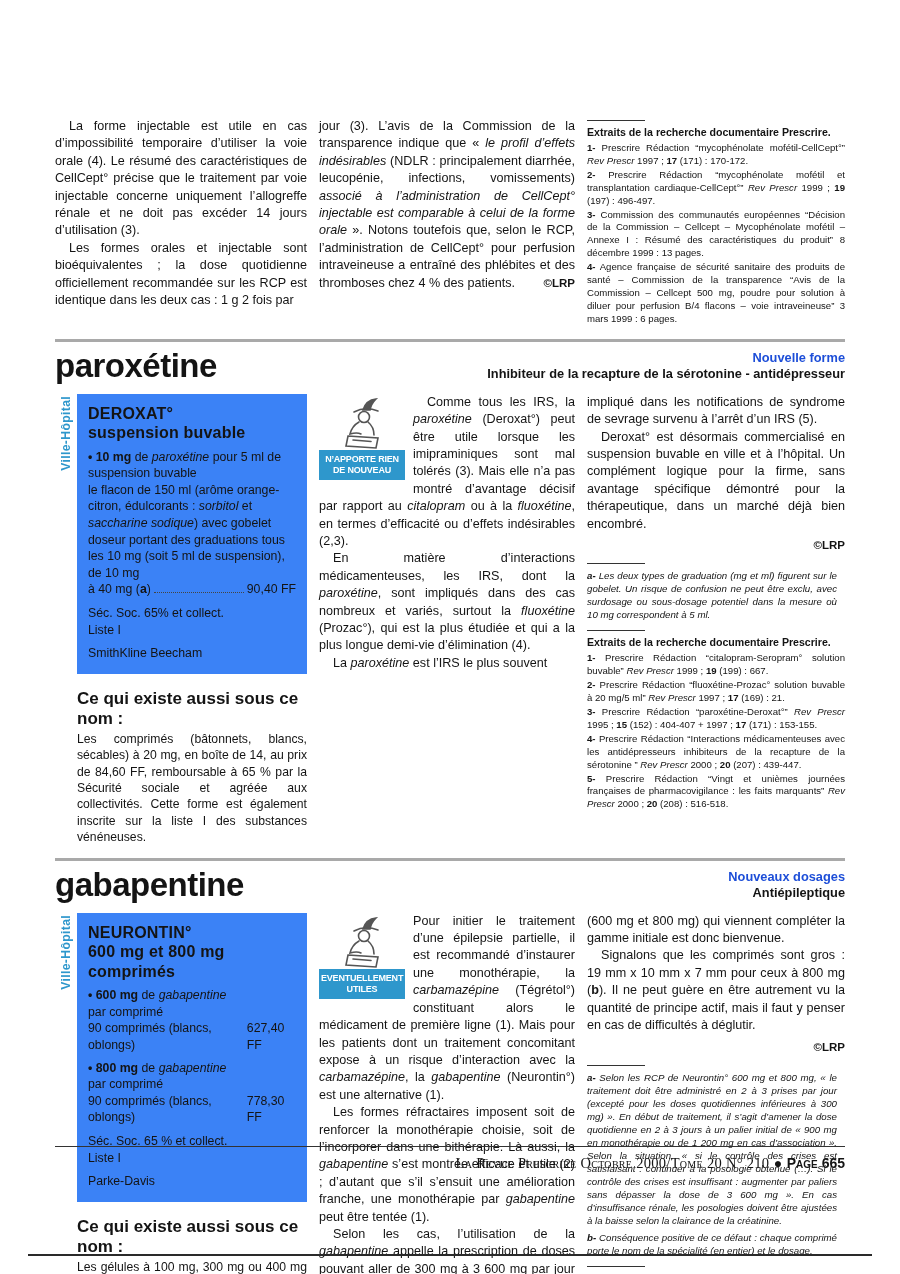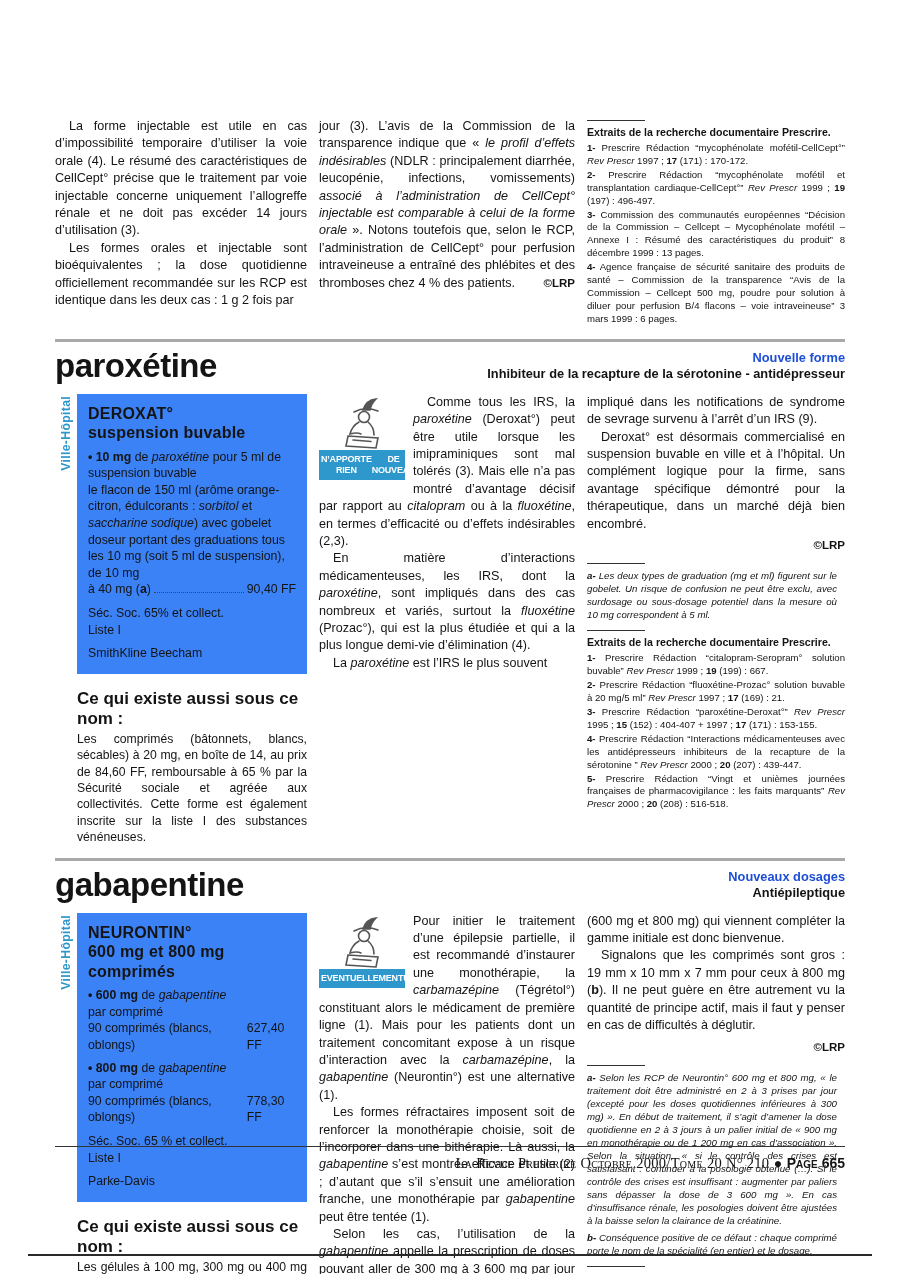--- a/index.html
+++ b/index.html
@@ -50,21 +50,21 @@
   .also{margin-left:22px;margin-top:15px;}
   .also-title{font-weight:bold;font-size:17px;margin:0 0 2px 0;}
   .also-body{font-size:12.2px;line-height:16.4px;text-align:justify;margin:0;}
 
   
   .mascot-float{float:left;width:86px;margin:2px 8px 2px 0;}
   .mascot{display:block;margin:0 auto;}
   .verdict-badge{
     background:#2e97cc;color:#fff;text-align:center;padding:4px 2px;
     font-weight:bold;font-size:9px;line-height:11px;letter-spacing:-0.2px;
-    display:flex;flex-direction:row;
+    display:flex;flex-direction:column;
   }
   .clear{clear:both;}
 
   
   .footer{position:absolute;left:55px;right:55px;top:1146px;border-top:1.4px solid #333;
           text-align:right;padding-top:7px;}
   .footer .journal{font-family:"Liberation Serif",serif;font-variant:small-caps;font-size:14.5px;letter-spacing:0.3px;}
   .footer .pageno{font-family:"Liberation Sans",sans-serif;font-weight:bold;font-variant:small-caps;font-size:14px;}
   .bottom-rule{position:absolute;left:28px;right:28px;top:1254px;height:2px;background:#2a2a2a;}
 </style>
@@ -146,21 +146,21 @@
           </div>
         </div>
         <p class="indent">Comme tous les IRS, la <i>paroxétine</i> (Deroxat°) peut être utile lorsque les imipraminiques sont mal tolérés (3). Mais elle n’a pas montré d’avantage décisif par rapport au <i>citalopram</i> ou à la <i>fluoxétine</i>, en termes d’efficacité ou d’effets indésirables (2,3).</p>
         <p class="indent">En matière d’interactions médicamenteuses, les IRS, dont la <i>paroxétine</i>, sont impliqués dans des cas nombreux et variés, surtout la <i>fluoxétine</i> (Prozac°), qui est la plus étudiée et qui a la plus longue demi-vie d’élimination (4).</p>
         <p class="indent">La <i>paroxétine</i> est l’IRS le plus souvent</p>
         <div class="clear"></div>
       </div>
 
       <div>
         <div class="body-text">
-          <p>impliqué dans les notifications de syndrome de sevrage survenu à l’arrêt d’un IRS (9).</p>
+          <p>impliqué dans les notifications de syndrome de sevrage survenu à l’arrêt d’un IRS (5).</p>
           <p class="indent">Deroxat° est désormais commercialisé en suspension buvable en ville et à l’hôpital. Un complément logique pour la firme, sans avantage spécifique démontré pour la thérapeutique, dans un marché déjà bien encombré.</p>
           <p class="sig-line">©LRP</p>
         </div>
         <div class="cutline"></div>
         <p class="note"><b>a-</b> Les deux types de graduation (mg et ml) figurent sur le gobelet. Un risque de confusion ne peut être exclu, avec surdosage ou sous-dosage potentiel dans la mesure où 10 mg correspondent à 5 ml.</p>
         <div class="cutline"></div>
         <p class="refs-title">Extraits de la recherche documentaire Prescrire.</p>
         <div class="refs">
             <p><b>1-</b> Prescrire Rédaction “citalopram-Seropram° solution buvable” <i>Rev Prescr</i> 1999 ; <b>19</b> (199) : 667.</p>
             <p><b>2-</b> Prescrire Rédaction “fluoxétine-Prozac° solution buvable à 20 mg/5 ml” <i>Rev Prescr</i> 1997 ; <b>17</b> (169) : 21.</p>

